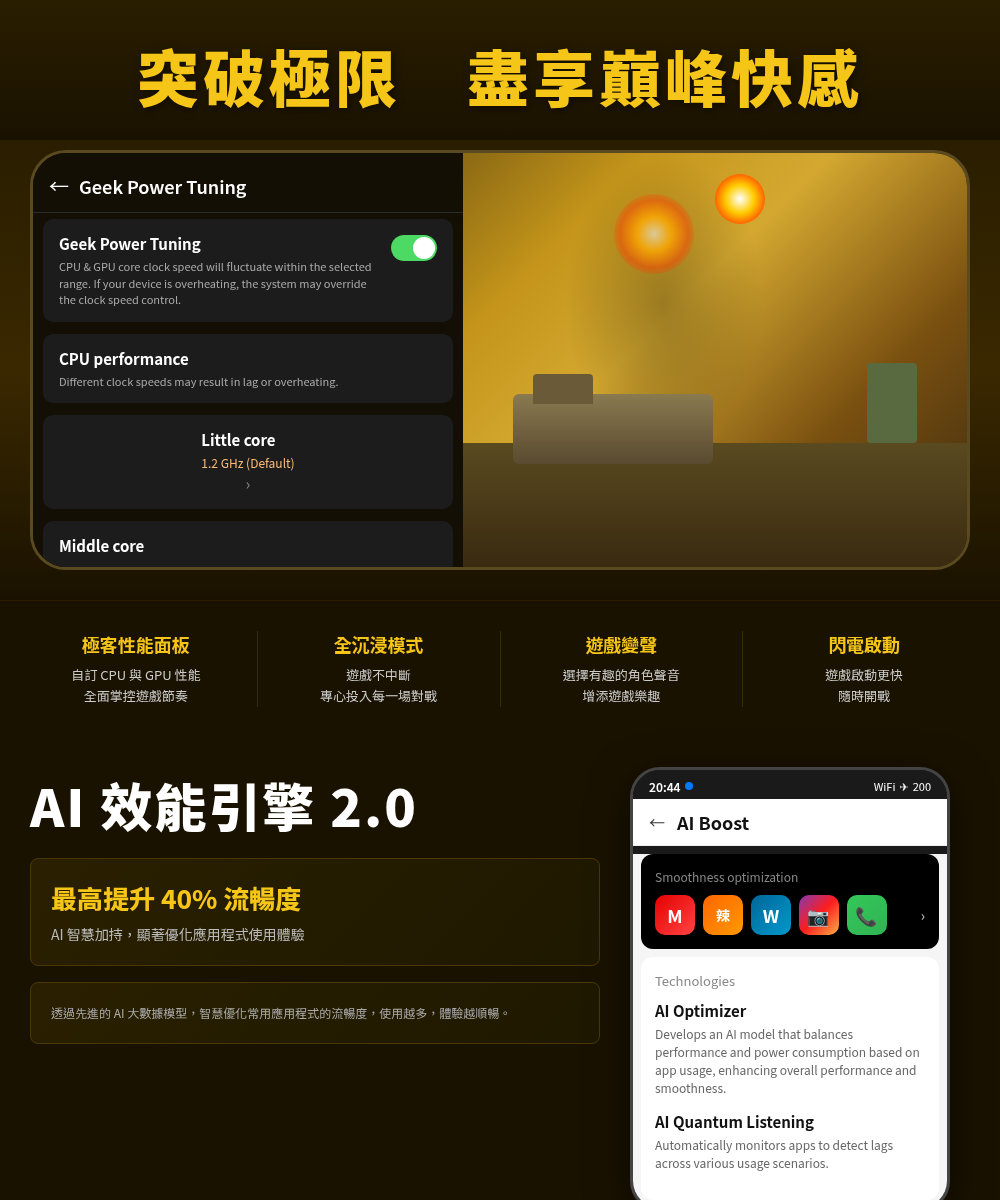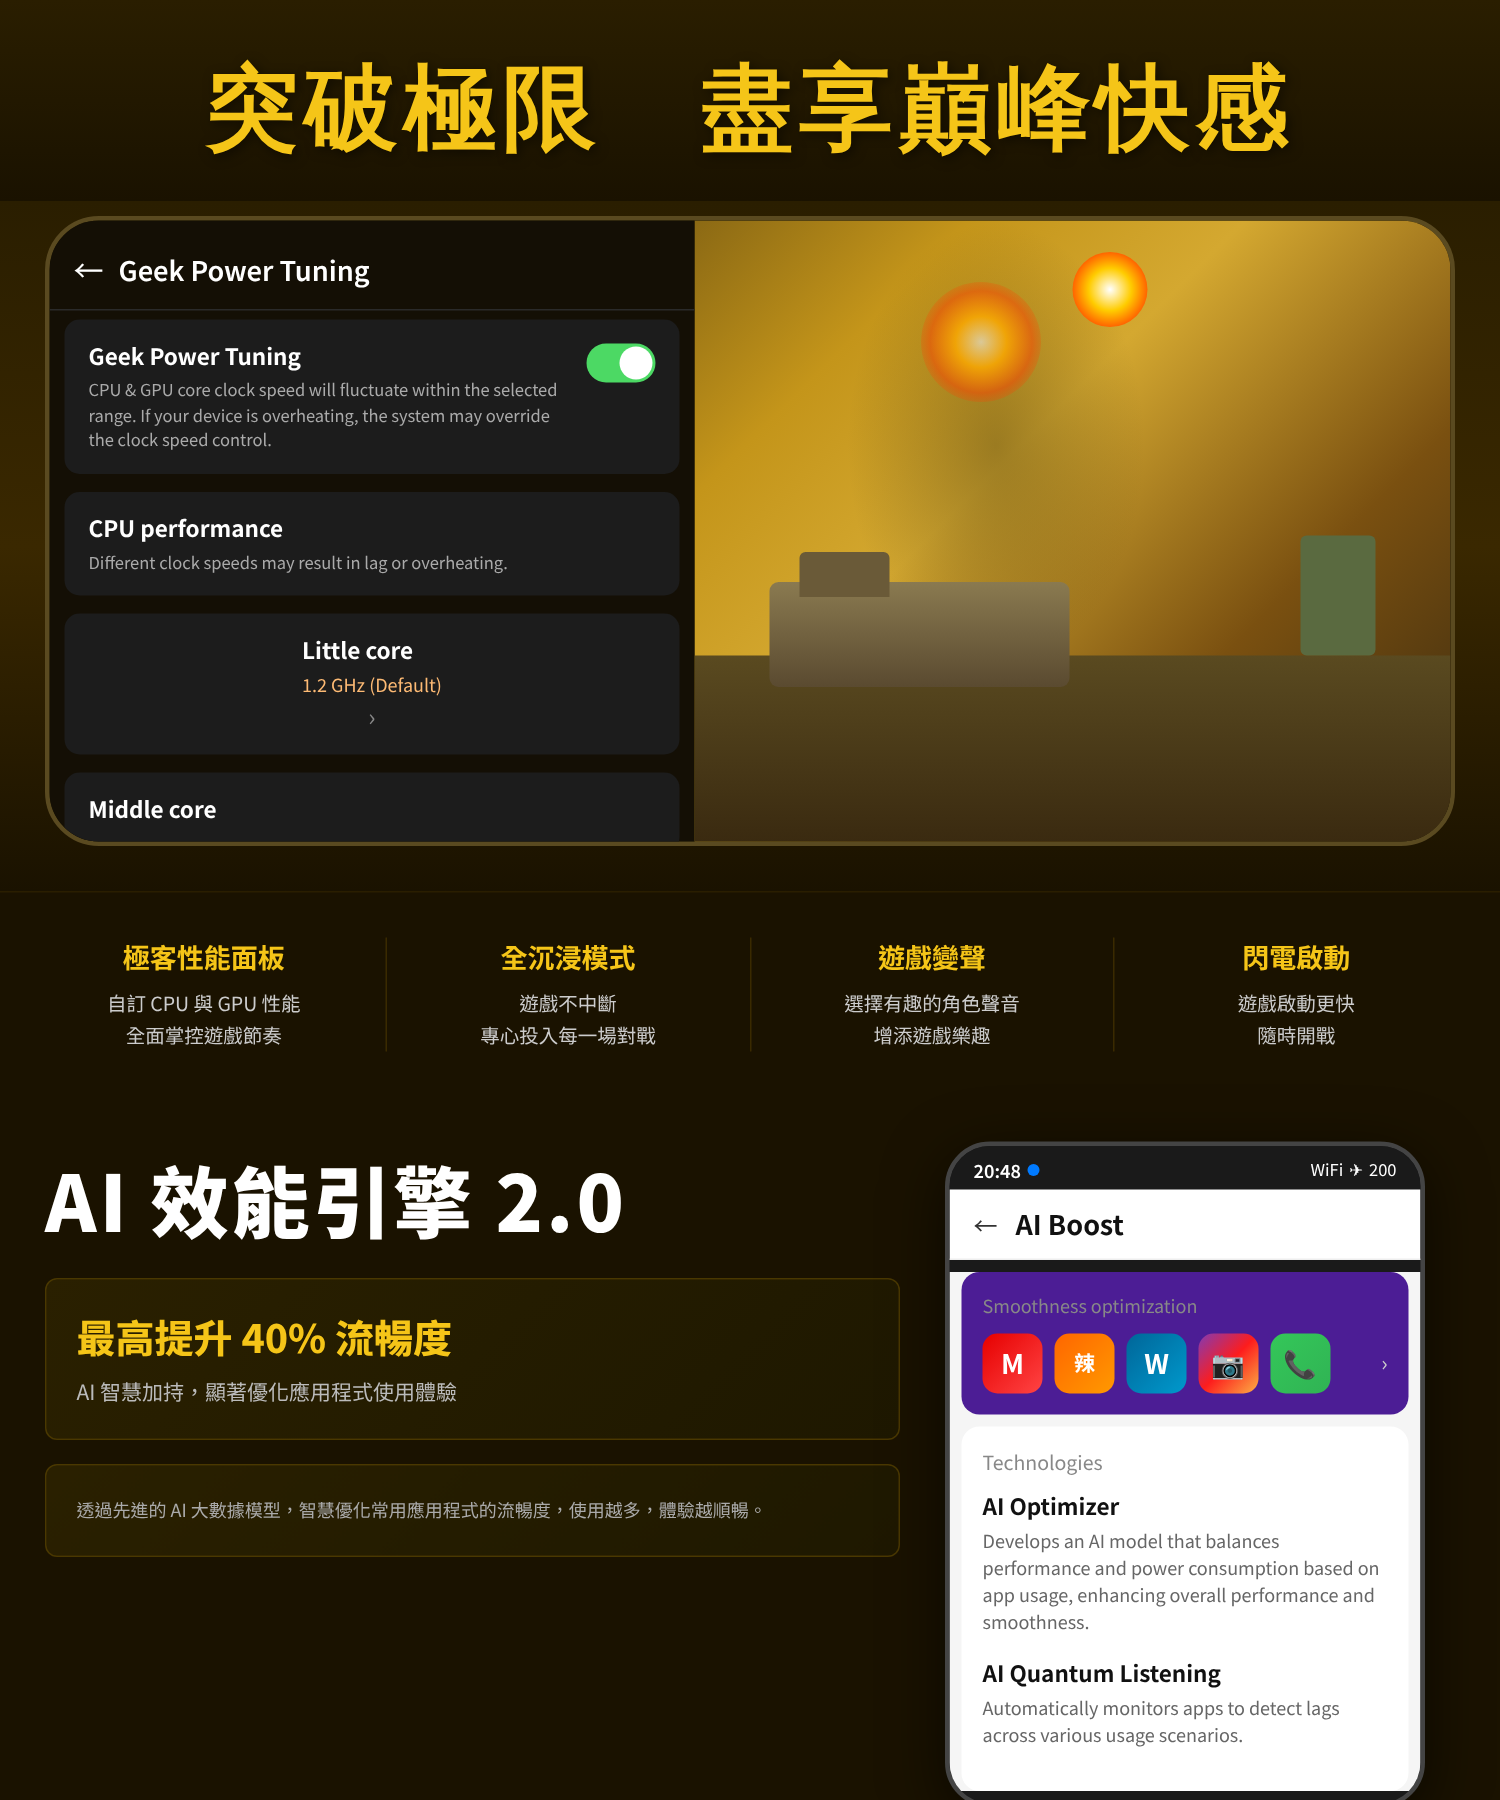--- a/index.html
+++ b/index.html
@@ -16,21 +16,20 @@
       text-align: center;
       padding: 30px 20px 20px;
       background: linear-gradient(180deg, #2a1e00 0%, #1a1200 100%);
     }
     .header-title {
       font-size: 62px;
       font-weight: 900;
       color: #f5c518;
       letter-spacing: 4px;
       text-shadow: 2px 2px 8px rgba(0,0,0,0.5);
-      font-family: Liberation Mono, monospace;
     }
 
     
     .phone-section {
       width: 100%;
       position: relative;
       background: linear-gradient(180deg, #2a1e00 0%, #3a2800 50%, #1a1200 100%);
       padding: 10px 30px 30px;
       display: flex;
       justify-content: center;
@@ -307,21 +306,21 @@
       align-items: center;
       padding: 10px 16px;
       gap: 12px;
       background: #fff;
       border-bottom: 1px solid #eee;
     }
     .phone2-nav-back { color: #333; font-size: 16px; }
     .phone2-nav-title { font-size: 18px; font-weight: 700; color: #111; }
     .phone2-body { background: #f5f5f5; padding: 0; }
     .phone2-section {
-      background: #4c1d95;
+      background: #000000;
       margin: 8px;
       border-radius: 12px;
       padding: 14px;
     }
     .phone2-section-title {
       font-size: 12px;
       color: #888;
       margin-bottom: 10px;
     }
     .app-icons-row {
@@ -479,21 +478,21 @@
     <div class="info-card">
       <div class="info-card-body">透過先進的 AI 大數據模型，智慧優化常用應用程式的流暢度，使用越多，體驗越順暢。</div>
     </div>
   </div>
 
   <div class="bottom-right">
     <div class="phone2-outer">
 
       <div class="phone2-statusbar">
         <div class="statusbar-left">
-          <span>20:48</span>
+          <span>20:44</span>
           <span class="blue-dot"></span>
         </div>
         <div class="statusbar-right">
           <span>WiFi</span>
           <span>✈</span>
           <span class="battery-icon">
             <span>200</span>
           </span>
         </div>
       </div>

